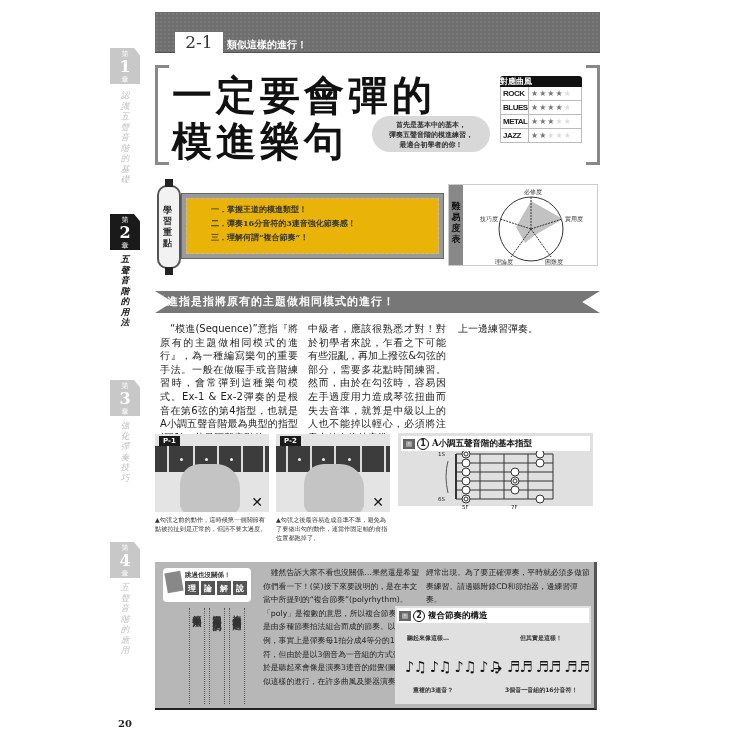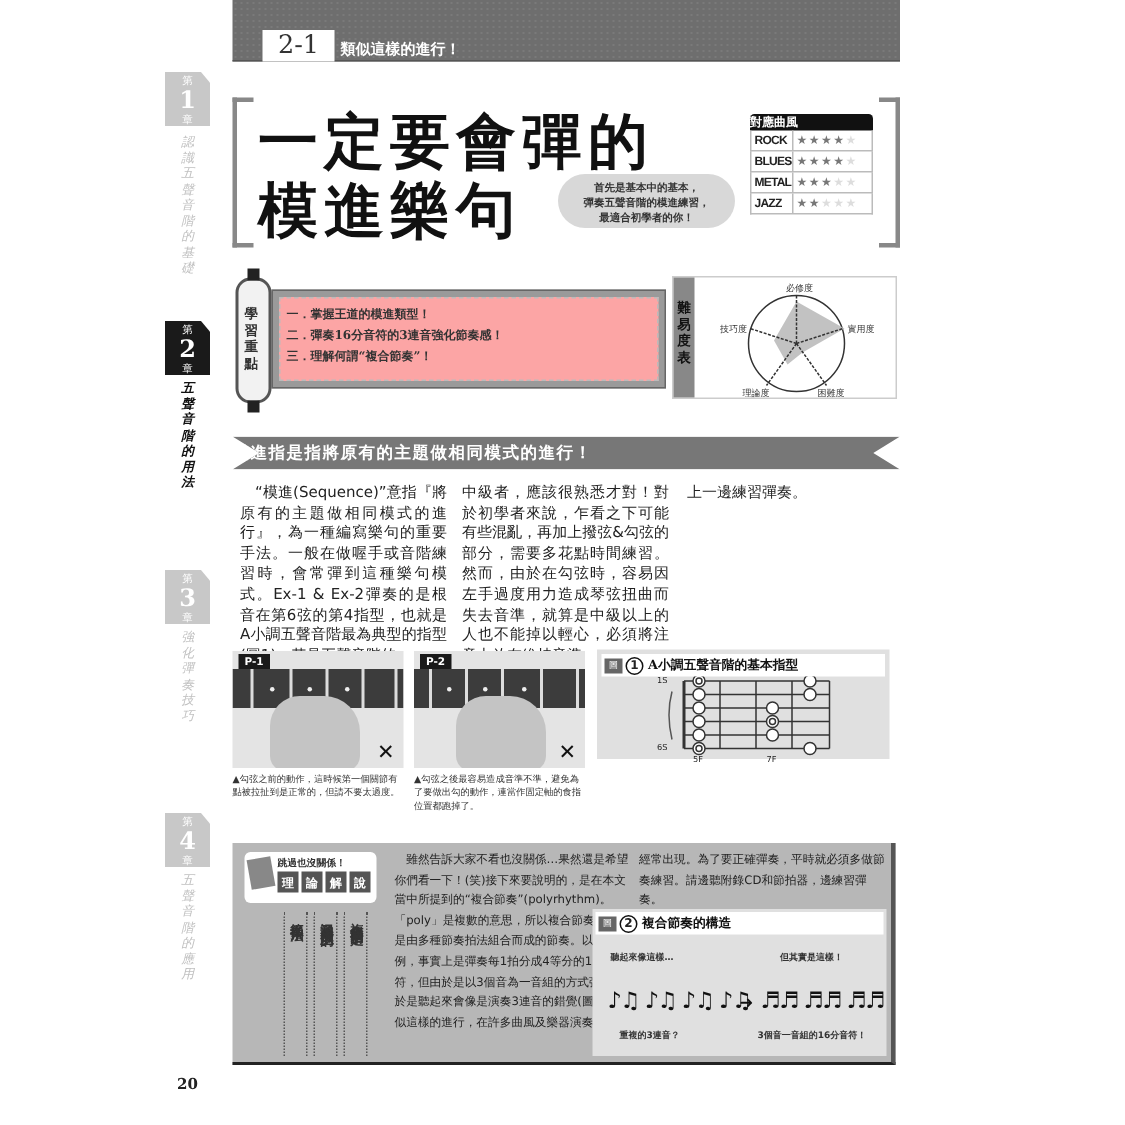--- a/index.html
+++ b/index.html
@@ -1,20 +1,20 @@
 <!DOCTYPE html>
 <html><head>
 <meta charset="utf-8">
 <style>
   * { box-sizing: border-box; margin: 0; padding: 0; }
   body { width: 750px; height: 750px; background: #ffffff; position: relative; overflow: hidden; font-family: "DejaVu Sans", sans-serif; color: #222; }
   .serif { font-family: "DejaVu Serif", serif; }
 
   
-  .top-band { position: absolute; left: 155px; top: 0; width: 445px; height: 41px; background: #6e6e6e;
+  .top-band { position: absolute; left: 155px; top: 12px; width: 445px; height: 41px; background: #6e6e6e;
     background-image: radial-gradient(#7a7a7a 1px, transparent 1px); background-size: 4px 4px; border-bottom: 1px solid #555; }
   .section-num { position: absolute; left: 20px; top: 20px; width: 48px; height: 21px; background: #fff; font-size: 17px; line-height: 21px; text-align: center; color: #333; }
   .section-title { position: absolute; left: 72px; top: 26px; font-size: 10px; color: #fff; font-weight: bold; }
 
   
   .chap-tab { position: absolute; left: 110px; width: 30px; height: 36px; background: #c8c8c8; color: #fff; text-align: center; font-size: 7px; line-height: 8px; padding-top: 2px; clip-path: polygon(0 0, 80% 0, 100% 20%, 100% 100%, 0 100%); }
   .chap-tab .big { font-size: 16px; line-height: 18px; font-weight: bold; }
   .chap-tab.active { background: #1a1a1a; }
   .chap-label { position: absolute; left: 117px; width: 16px; font-size: 8.5px; line-height: 10.5px; color: #c0c0c0; text-align: center; font-style: italic; }
   .chap-label.active { color: #111; font-weight: bold; }
@@ -31,21 +31,21 @@
   .style-name { width: 28px; font-size: 8px; font-weight: bold; line-height: 14px; padding-left: 2px; border-right: 1px solid #bbb; letter-spacing: -0.5px; font-family: "Liberation Sans", sans-serif; }
   .style-stars { flex: 1; font-size: 8px; line-height: 14px; padding-left: 2px; letter-spacing: 1px; }
   .star-on { color: #777; } .star-off { color: #ddd; }
 
   
   .scroll-rod { position: absolute; left: 157px; top: 185px; width: 24px; height: 84px; background: #f2f2f2; border: 2px solid #555; border-radius: 10px; }
   .scroll-rod .cap-t, .scroll-rod .cap-b { position: absolute; left: 6px; width: 8px; height: 8px; background: #222; }
   .scroll-rod .cap-t { top: -8px; } .scroll-rod .cap-b { bottom: -8px; }
   .scroll-rod .lbl { position: absolute; left: 4px; top: 18px; width: 12px; font-size: 9px; line-height: 11px; font-weight: bold; color: #333; }
   .scroll-body { position: absolute; left: 181px; top: 193px; width: 263px; height: 66px; background: #9a9a9a; border: 1px solid #666; padding: 4px; }
-  .scroll-inner { background: #fca5a5; height: 100%; border: 1px dashed #bbb; padding: 3px 4px; }
+  .scroll-inner { background: #eab308; height: 100%; border: 1px dashed #bbb; padding: 3px 24px; }
   .point { font-size: 8px; line-height: 14px; color: #333; font-weight: bold; }
 
   
   .radar { position: absolute; left: 448px; top: 184px; width: 150px; height: 82px; border: 1px solid #ccc; }
   .radar-label { position: absolute; left: 0; top: 0; width: 14px; height: 100%; background: #888; color: #111; font-size: 9px; line-height: 11px; font-weight: bold; text-align: center; padding-top: 16px; }
   .radar svg { position: absolute; left: 14px; top: 0; }
   .radar-axis { position: absolute; font-size: 6px; color: #333; }
 
   
   .banner { position: absolute; left: 155px; top: 291px; width: 445px; height: 22px; background: #777; clip-path: polygon(0 0, 100% 0, 96% 50%, 100% 100%, 0 100%, 4% 50%); color: #fff; font-size: 11px; line-height: 22px; text-align: left; font-weight: bold; letter-spacing: 1px; }

